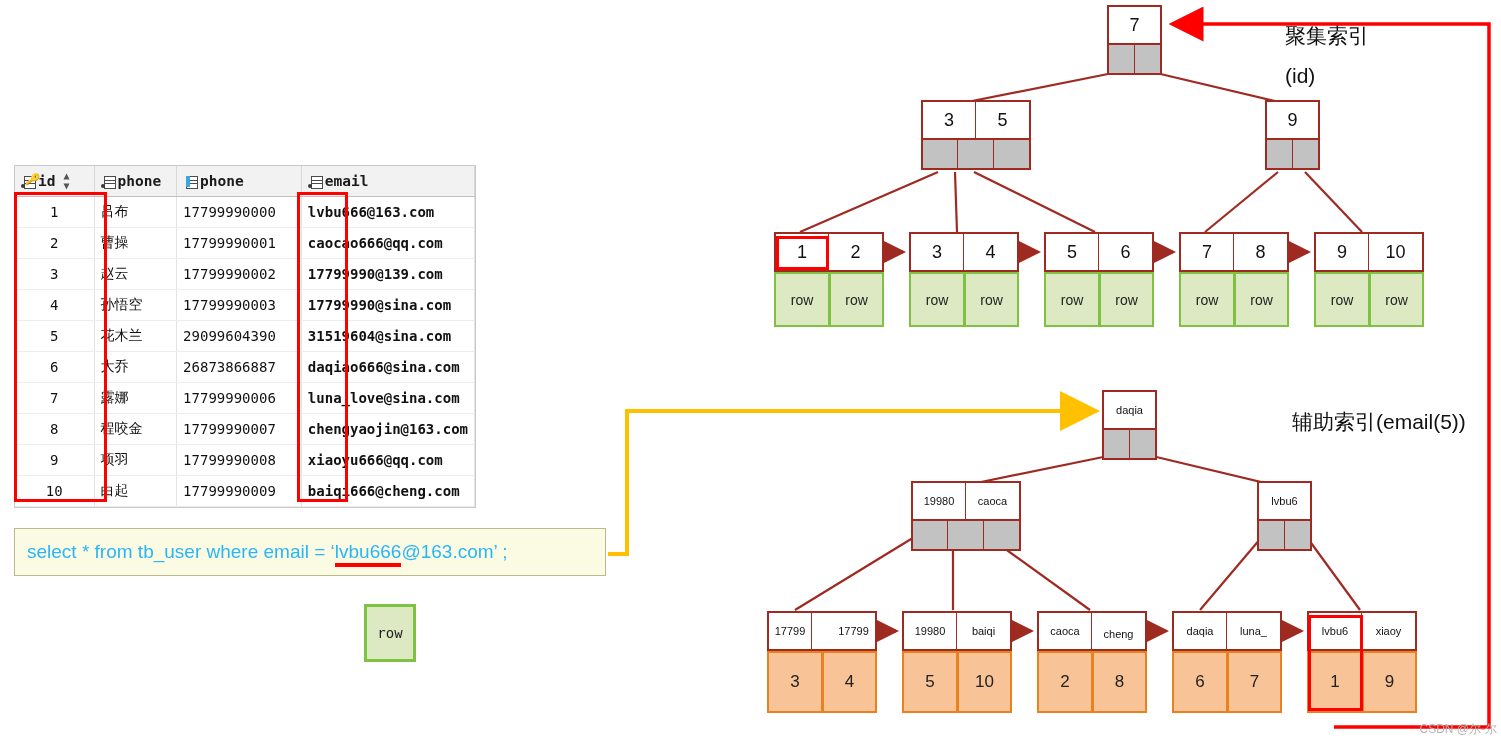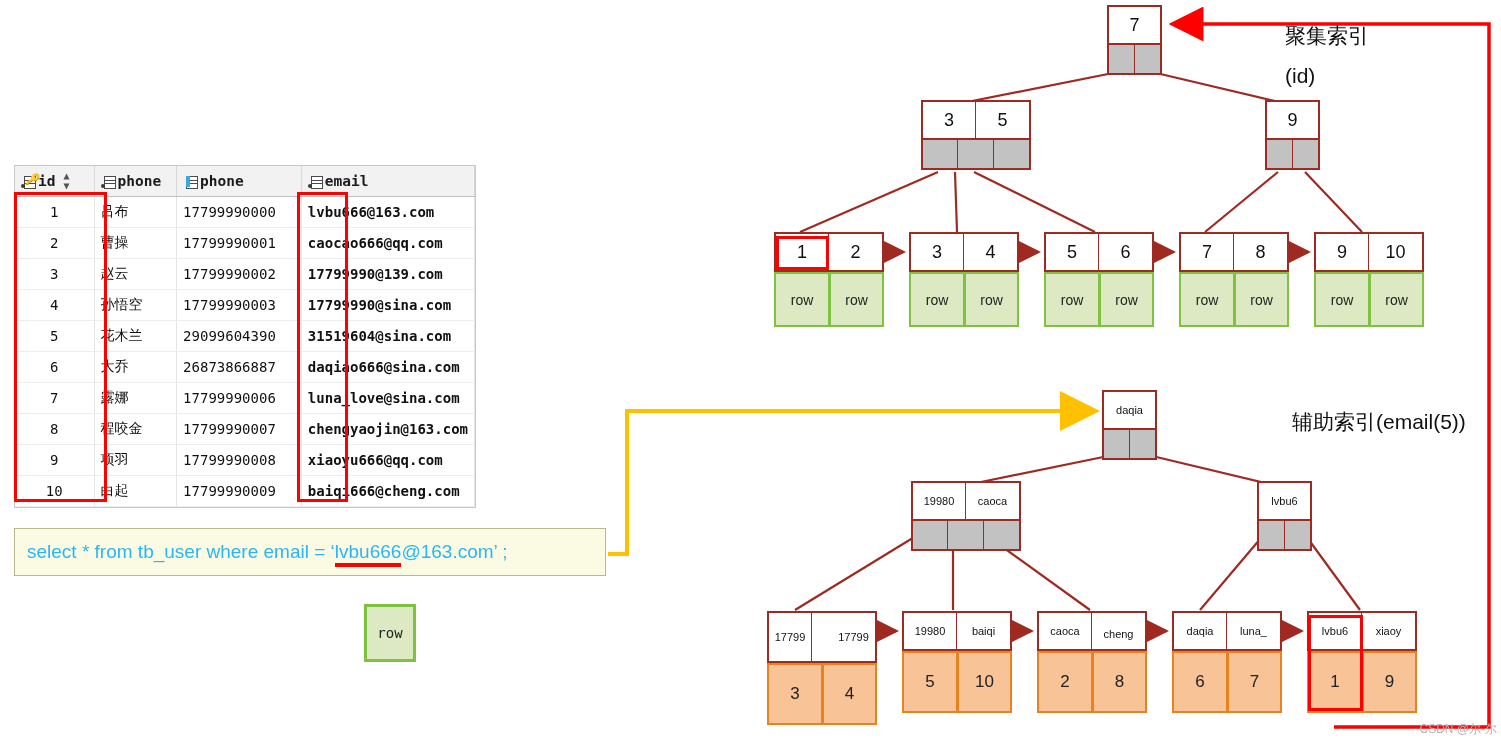--- a/index.html
+++ b/index.html
@@ -414,21 +414,21 @@
     <div class="nodegrp" style="left: 1257px; top: 481px;">
       <div class="keyrow" style="width: 55px; height: 40px;">
         <div class="keycell small" style="width: 55px;">lvbu6</div>
       </div>
       <div class="ptrrow" style="width: 55px; height: 30px;">
         <div class="ptrcell" style="width: 27.5px;"></div>
         <div class="ptrcell" style="width: 27.5px;"></div>
       </div>
     </div>
     <div class="nodegrp" style="left: 767px; top: 611px;">
-      <div class="keyrow" style="width: 110px; height: 52px; gap: 20px;">
+      <div class="keyrow" style="width: 110px; height: 40px; gap: 20px;">
         <div class="keycell small" style="width: 55px;">17799</div>
         <div class="keycell small" style="width: 55px;">17799</div>
       </div>
       <div class="datarow orange" style="width: 110px; height: 62px;">
         <div class="datacell" style="width: 55px;">3</div>
         <div class="datacell" style="width: 55px;">4</div>
       </div>
     </div>
     <div class="nodegrp" style="left: 902px; top: 611px;">
       <div class="keyrow" style="width: 110px; height: 40px;">

